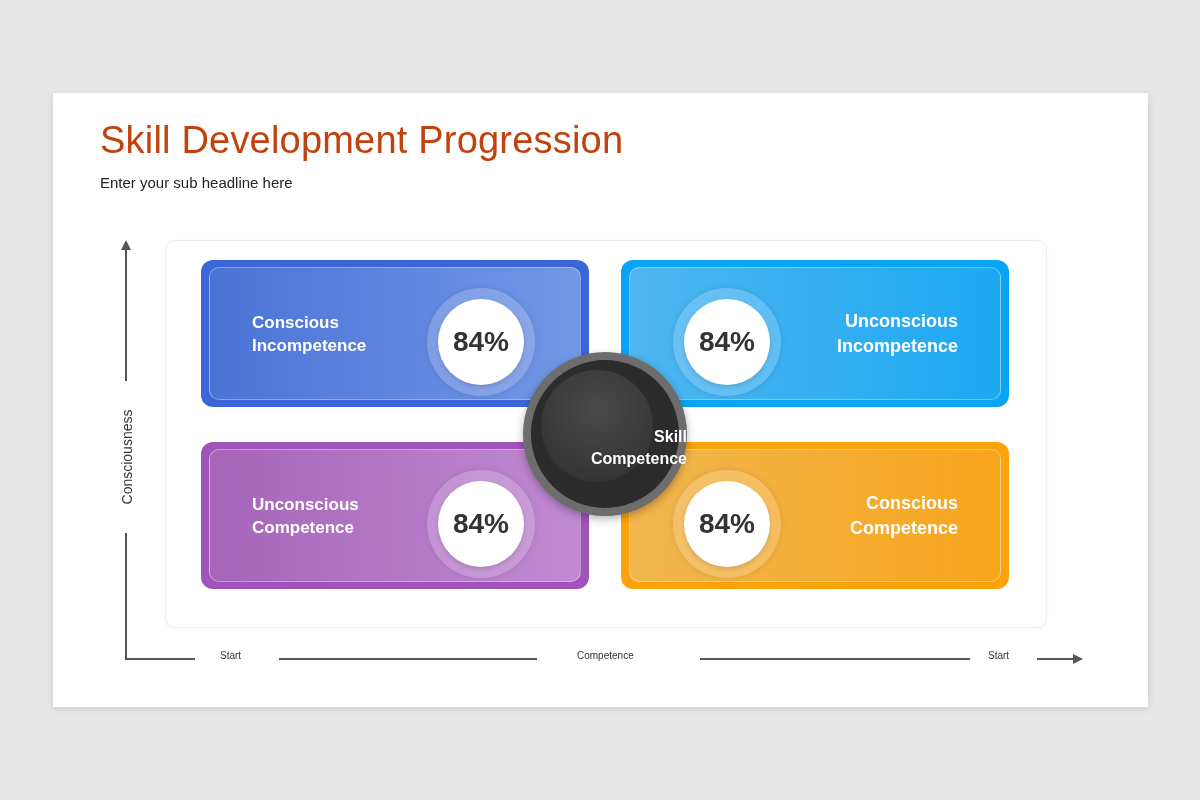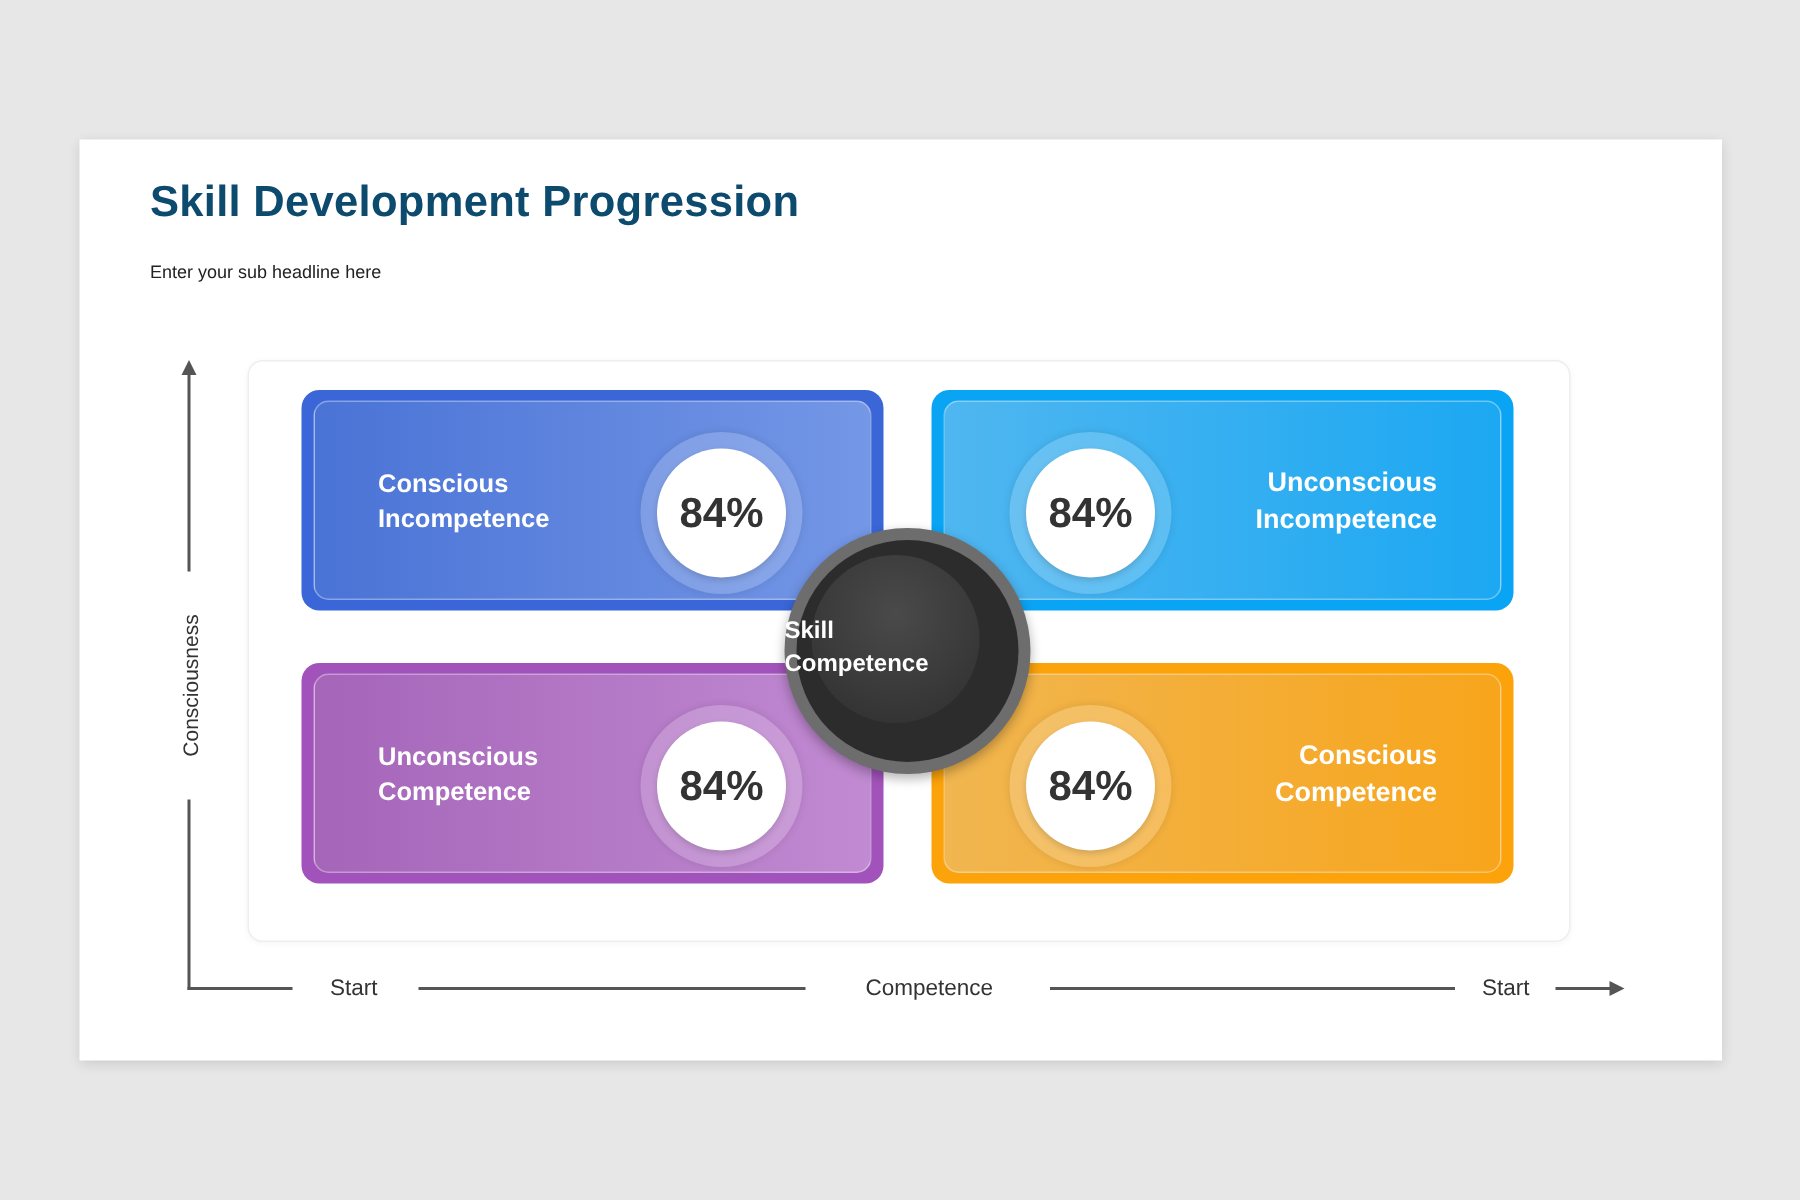--- a/index.html
+++ b/index.html
@@ -1,41 +1,41 @@
 <!DOCTYPE html>
 <html><head>
 <meta charset="utf-8">
 <style>
   html, body { margin:0; padding:0; }
   body { width:1200px; height:800px; background:#e8e7e8; position:relative; overflow:hidden; font-family:"Liberation Sans", sans-serif; }
   .slide { position:absolute; left:53px; top:93px; width:1095px; height:614px; background:#ffffff; box-shadow:0 2px 8px rgba(0,0,0,0.12); }
-  .title { position:absolute; left:47px; top:26px; font-size:29px; color:#0c4a6e; font-weight:700; letter-spacing:0.2px; white-space:nowrap; }
-  .subtitle { position:absolute; left:47px; top:81px; font-size:12px; color:#222; white-space:nowrap; }
+  .title { position:absolute; left:47px; top:26px; font-size:38px; color:#c2410c; font-weight:400; letter-spacing:0.2px; white-space:nowrap; }
+  .subtitle { position:absolute; left:47px; top:81px; font-size:15px; color:#222; white-space:nowrap; }
   .panel { position:absolute; left:112px; top:147px; width:880px; height:386px; border:1px solid #eeeeee; border-radius:10px; background:#fff; box-shadow:0 1px 4px rgba(0,0,0,0.04); }
   .card { position:absolute; width:388px; height:147px; border-radius:12px; box-sizing:border-box; }
   .card .inner { position:absolute; left:8px; top:7px; right:8px; bottom:7px; border-radius:10px; border:1px solid rgba(255,255,255,0.35); }
   .card .label { position:absolute; top:50%; transform:translateY(-50%); color:#fff; font-weight:700; font-size:17px; line-height:23px; }
   .card .ring { position:absolute; top:28px; width:108px; height:108px; border-radius:50%; background:rgba(255,255,255,0.18); box-shadow:0 0 6px rgba(0,0,0,0.1); }
   .card .disc { position:absolute; left:11px; top:11px; width:86px; height:86px; border-radius:50%; background:#fff; display:flex; align-items:center; justify-content:center; font-size:28px; font-weight:700; color:#333; box-shadow:0 2px 4px rgba(0,0,0,0.15);text-align:center; }
   .c-tl { left:148px; top:167px; background:#3a66d8; }
   .c-tl .inner { background:linear-gradient(90deg,#4a73d6,#7497e6); }
   .c-tr { left:568px; top:167px; background:#0aa4f5; }
   .c-tr .inner { background:linear-gradient(90deg,#4fb6f0,#1ca8f2); }
   .c-bl { left:148px; top:349px; background:#a253bb; }
   .c-bl .inner { background:linear-gradient(90deg,#a565b9,#c18ad2); }
   .c-br { left:568px; top:349px; background:#fca20a; }
   .c-br .inner { background:linear-gradient(90deg,#f1b650,#f7a51c); }
   .center { position:absolute; left:470px; top:259px; width:164px; height:164px; border-radius:50%; background:#6d6d6d; box-shadow:0 3px 8px rgba(0,0,0,0.3); }
   .center .core { position:absolute; left:8px; top:8px; width:148px; height:148px; border-radius:50%; background:#2c2c2c; }
   .center .core2 { position:absolute; left:18px; top:18px; width:112px; height:112px; border-radius:50%; background:radial-gradient(circle at 50% 35%, #4a4a4a, #2e2e2e); }
-  .center .txt { position:absolute; left:0; right:0; top:58px; text-align:left; color:#fff; font-weight:700; font-size:16px; line-height:22px; }
+  .center .txt { position:absolute; left:0; right:0; top:74px; text-align:right; color:#fff; font-weight:700; font-size:16px; line-height:22px; }
   .axis-v { position:absolute; left:72px; top:150px; width:2px; background:#555; }
   .axis-h { position:absolute; top:565px; height:2px; background:#555; }
   .axis-label-v { position:absolute; left:74px; top:364px; transform:translate(-50%,-50%) rotate(-90deg); font-size:14px; color:#333; white-space:nowrap; }
-  .axis-label-h { position:absolute; top:557px; font-size:15px; color:#333; white-space:nowrap; }
+  .axis-label-h { position:absolute; top:557px; font-size:10px; color:#333; white-space:nowrap; }
 </style>
 </head>
 <body>
 
 <div class="slide">
   <div class="title">Skill Development Progression</div>
   <div class="subtitle">Enter your sub headline here</div>
 
   <div class="panel"></div>
 

